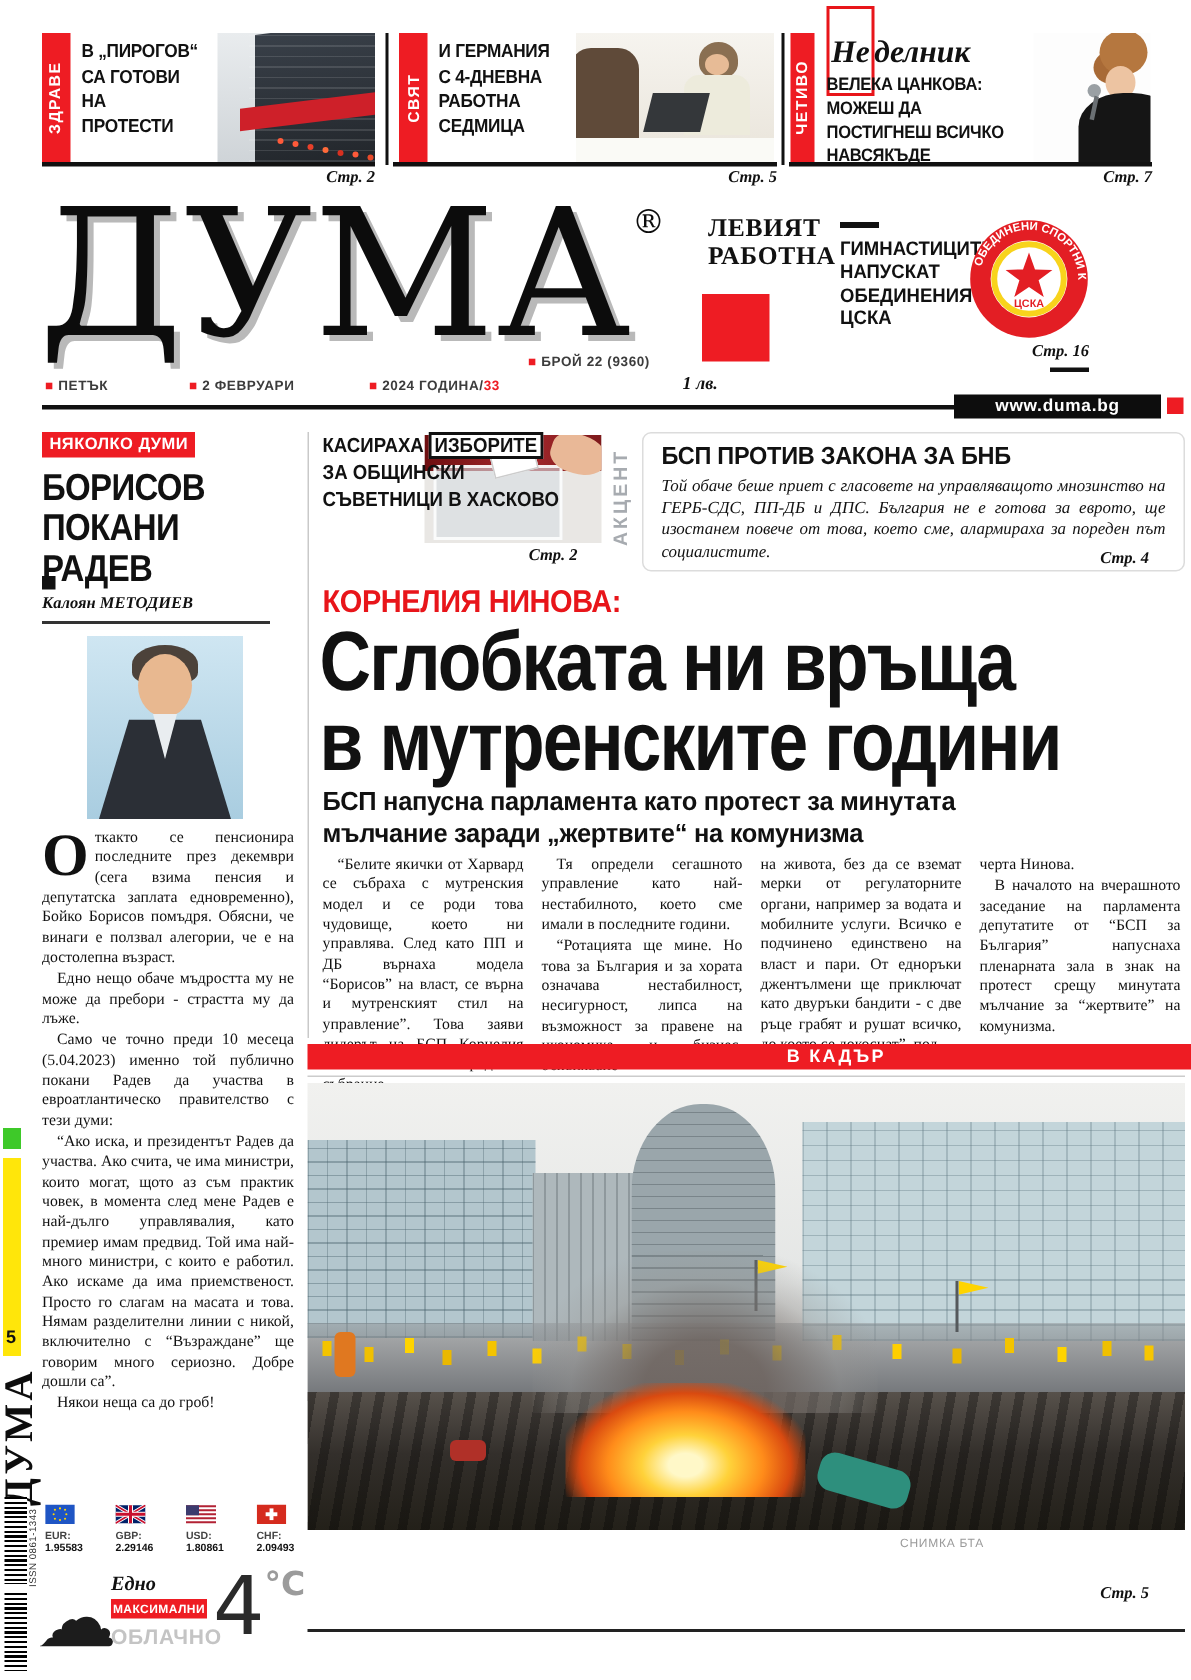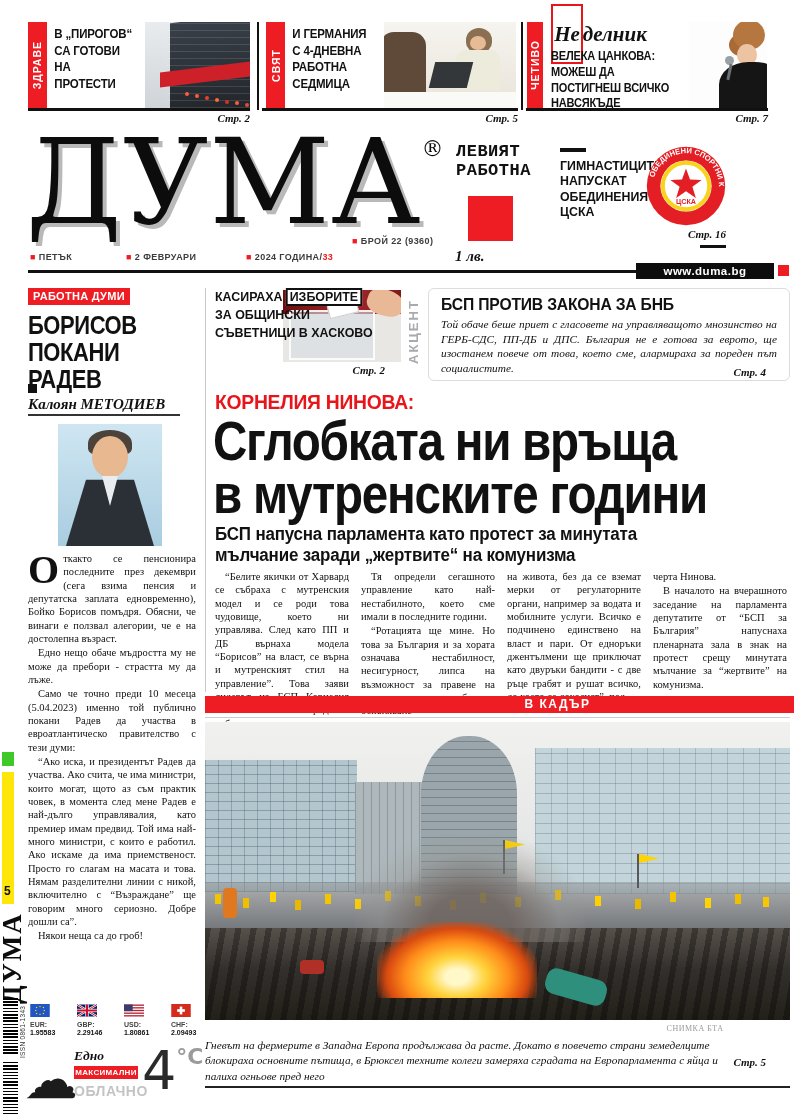--- a/index.html
+++ b/index.html
@@ -41,26 +41,26 @@
   .ph4 .hand{position:absolute;right:-4px;top:0;width:38px;height:26px;background:#e9b897;border-radius:40% 50% 50% 40%;transform:rotate(18deg);}
   
   .logo{font-family:"DejaVu Serif","Liberation Serif",serif;font-weight:normal;font-size:118px;line-height:.92;letter-spacing:1px;color:#0c0c0c;text-shadow:4px 4px 0 #b9b9b9;}
   .logo .reg{font-size:22px;vertical-align:top;line-height:1;text-shadow:none;position:relative;top:10px;}
   .tagline{font-family:"Liberation Serif",serif;font-weight:bold;font-size:17px;line-height:1.12;letter-spacing:.5px;}
   .redsq{background:#ee1c23;}
   .cska-title{font-weight:bold;font-size:13px;line-height:1.18;transform:scaleX(.95);transform-origin:left top;}
   .dash{background:#111;height:4px;}
   .dateline{font-size:9px;font-weight:bold;color:#3c3c3c;letter-spacing:.4px;}
   .dateline .rs{color:#ee1c23;font-size:9px;margin-right:3px;}
-  .price{font-family:"Liberation Serif",serif;font-weight:bold;font-style:italic;font-size:15px;}
+  .price{font-family:"Liberation Serif",serif;font-weight:bold;font-style:italic;font-size:12px;}
   .wwwbox{background:#0d0d0d;color:#fff;font-weight:bold;font-size:11.5px;text-align:center;line-height:16px;letter-spacing:.5px;}
   
   .kicker-box{background:#ee1c23;color:#fff;font-weight:bold;font-size:11px;line-height:17px;padding:0 5px;letter-spacing:.3px;}
   .lc-head{font-weight:bold;font-size:25px;line-height:1.08;letter-spacing:-.5px;transform:scaleX(.88);transform-origin:left top;}
-  .byline{font-family:"Liberation Serif",serif;font-style:italic;font-weight:bold;font-size:15px;text-align:right;}
+  .byline{font-family:"Liberation Serif",serif;font-style:italic;font-weight:bold;font-size:11px;text-align:right;}
   .body-serif{font-family:"Liberation Serif",serif;font-size:10.5px;line-height:1.27;text-align:justify;}
   .body-serif p{margin:0 0 1px 0;text-indent:10px;}
   .p-first{text-indent:0 !important;}
   .dropcap{float:left;font-family:"Liberation Serif",serif;font-weight:bold;font-size:40px;line-height:.82;margin:2px 4px 0 0;}
   .photo-portrait{background:linear-gradient(180deg,#cfe6f2,#a9cde0);position:relative;overflow:hidden;}
   .photo-portrait .hair{position:absolute;left:30px;top:6px;width:44px;height:26px;background:#4c423a;border-radius:50% 50% 30% 30%;}
   .photo-portrait .head{position:absolute;left:34px;top:12px;width:36px;height:42px;background:#e8b890;border-radius:50%;}
   .photo-portrait .suit{position:absolute;left:2px;top:50px;width:100px;height:72px;background:#2b2f36;clip-path:polygon(6% 100%,26% 8%,74% 8%,94% 100%);}
   .photo-portrait .shirt{position:absolute;left:44px;top:52px;width:16px;height:30px;background:#e9edf0;clip-path:polygon(0 0,100% 0,50% 100%);}
   
@@ -70,21 +70,21 @@
   .accent-box{border:1.5px solid #dcdcdc;border-radius:6px;padding:6px 12px 4px 12px;}
   .accent-title{font-weight:bold;font-size:16.5px;letter-spacing:-.2px;transform:scaleX(.95);transform-origin:left top;}
   .accent-text{font-family:"Liberation Serif",serif;font-style:italic;font-size:11.3px;line-height:1.3;text-align:justify;margin-top:3px;}
   
   .ms-kicker{color:#e8151a;font-weight:bold;font-size:21px;letter-spacing:-.3px;transform:scaleX(.92);transform-origin:left top;}
   .ms-head{font-weight:bold;font-size:56px;line-height:.95;letter-spacing:-1.5px;transform:scaleX(.85);transform-origin:left top;white-space:nowrap;}
   .ms-sub{font-weight:bold;font-size:17.5px;line-height:1.18;letter-spacing:-.2px;transform:scaleX(.97);transform-origin:left top;}
   .cols{display:flex;gap:12px;}
   .col{width:134px;}
   .kadar{background:#ee1c23;color:#fff;font-weight:bold;font-size:12px;text-align:center;line-height:17px;letter-spacing:1.5px;}
-  .credit{font-size:8px;color:#9a9a9a;letter-spacing:.5px;text-align:center;font-family:Liberation Serif, serif;}
+  .credit{font-size:8px;color:#9a9a9a;letter-spacing:.5px;text-align:left;}
   .caption{font-family:"Liberation Serif",serif;font-style:italic;font-size:11.3px;line-height:1.35;}
   
   .photo-main{overflow:hidden;background:linear-gradient(180deg,#f1f1ef 0%,#e4e6e5 45%,#cccccb 58%);}
   .bld{position:absolute;}
   .bld-left{left:0;top:38px;width:152px;height:132px;background-color:#b3c6cd;background-image:repeating-linear-gradient(0deg,rgba(70,95,105,.4) 0 1px,transparent 1px 9px),repeating-linear-gradient(90deg,rgba(70,95,105,.35) 0 1px,transparent 1px 13px);}
   .bld-dome{left:216px;top:14px;width:96px;height:158px;background-color:#9aa6ab;background-image:repeating-linear-gradient(0deg,rgba(60,70,75,.35) 0 1px,transparent 1px 8px);border-radius:46px 46px 0 0/58px 58px 0 0;}
   .bld-right{left:330px;top:26px;width:255px;height:146px;background-color:#c3d5da;background-image:repeating-linear-gradient(0deg,rgba(90,115,125,.35) 0 1px,transparent 1px 10px),repeating-linear-gradient(90deg,rgba(90,115,125,.3) 0 1px,transparent 1px 16px);}
   .bld-mid{left:150px;top:60px;width:70px;height:112px;background:#aeb8bc;background-image:repeating-linear-gradient(90deg,rgba(70,80,85,.3) 0 1px,transparent 1px 8px);}
   .crowd{left:0;top:160px;width:585px;height:52px;background:linear-gradient(180deg,#90949780,#6f7276);}
   .vests{left:10px;top:172px;width:6px;height:10px;background:#f4c400;box-shadow:28px 4px 0 #f0c000,55px -2px 0 #ffd400,80px 6px 0 #eab800,110px 0 0 #f4c400,140px 5px 0 #ffcf00,170px -3px 0 #f0c000,200px 2px 0 #f7c600,235px 6px 0 #eab800,265px -1px 0 #ffd400,300px 3px 0 #f4c400,340px -4px 0 #f0c000,380px 2px 0 #ffcf00,420px 5px 0 #eab800,455px -2px 0 #f4c400,490px 4px 0 #ffd400,520px 0 0 #f0c000,548px 3px 0 #f7c600;}
@@ -163,21 +163,21 @@
       <div class="face"></div>
       <div class="dress"></div>
       <div class="mic"></div>
       <div class="micstem"></div>
     </div>
   </div>
   <div class="abs hline" style="left:526px;top:108px;width:242px;"></div>
   <div class="abs pref" style="left:650px;top:112px;width:118px;">Стр. 7</div>
 
   <div class="abs logo" style="left:26px;top:128px;"><span>ДУМА</span><span class="reg">®</span></div>
-  <div class="abs tagline" style="left:456px;top:142px;font-family:Liberation Mono, monospace;">
+  <div class="abs tagline" style="left:472px;top:142px;">
     <div>ЛЕВИЯТ</div>
     <div>РАБОТНА</div>
   </div>
   <div class="abs redsq" style="left:468px;top:196px;width:45px;height:45px;"></div>
 
   <div class="abs dash" style="left:560px;top:148px;width:26px;"></div>
   <div class="abs cska-title" style="left:560px;top:158px;width:108px;">ГИМНАСТИЦИТЕ НАПУСКАТ ОБЕДИНЕНИЯ ЦСКА</div>
   <div class="abs" style="left:646px;top:146px;width:80px;height:80px;">
     <svg width="80" height="80" viewBox="0 0 100 100">
       <circle cx="50" cy="50" r="49" fill="#e31e24"></circle>
@@ -197,21 +197,21 @@
 
   <div class="abs dateline" style="left:30px;top:252px;"><span class="rs">■</span><span>ПЕТЪК</span></div>
   <div class="abs dateline" style="left:126px;top:252px;"><span class="rs">■</span><span>2 ФЕВРУАРИ</span></div>
   <div class="abs dateline" style="left:246px;top:252px;"><span class="rs">■</span><span>2024 ГОДИНА/</span><span style="color:#ee1c23;">33</span></div>
   <div class="abs dateline" style="left:352px;top:236px;"><span class="rs">■</span><span>БРОЙ 22 (9360)</span></div>
   <div class="abs price" style="left:455px;top:248px;">1 лв.</div>
   <div class="abs" style="left:28px;top:270px;width:738px;height:2.5px;background:#111;"></div>
   <div class="abs wwwbox" style="left:636px;top:263px;width:138px;height:16px;">www.duma.bg</div>
   <div class="abs redsq" style="left:778px;top:265px;width:11px;height:11px;"></div>
 
-  <div class="abs kicker-box" style="left:28px;top:288px;">РАБОТНА ДУМИ</div>
+  <div class="abs kicker-box" style="left:28px;top:288px;">НЯКОЛКО ДУМИ</div>
   <div class="abs lc-head" style="left:28px;top:312px;width:192px;">БОРИСОВ ПОКАНИ РАДЕВ</div>
   <div class="abs" style="left:28px;top:384px;width:9px;height:9px;background:#111;"></div>
   <div class="abs byline" style="left:28px;top:396px;">Калоян МЕТОДИЕВ</div>
   <div class="abs" style="left:28px;top:414px;width:152px;height:1.5px;background:#333;"></div>
   <div class="abs photo-portrait" style="left:58px;top:424px;width:104px;height:122px;">
     <div class="hair"></div>
     <div class="head"></div>
     <div class="suit"></div>
     <div class="shirt"></div>
   </div>
@@ -284,21 +284,20 @@
         <div class="flagcloth"></div>
       </div>
     <div class="bld ground"></div>
     <div class="bld smoke"></div>
     <div class="bld fire"></div>
     <div class="bld fig-orange"></div>
     <div class="bld fig-red"></div>
     <div class="bld fig-teal"></div>
   </div>
   <div class="abs credit" style="left:600px;top:1024px;width:190px;">СНИМКА БТА</div>
-  <div class="abs caption" style="left:205px;top:1038px;width:545px;">Гневът на фермерите в Западна Европа продължава да расте. Докато в повечето страни земеделците блокираха основните пътища, в Брюксел техните колеги замеряха сградата на Европарламента с яйца и палиха огньове пред него</div>
   <div class="abs pref" style="left:700px;top:1056px;width:66px;">Стр. 5</div>
   <div class="abs" style="left:205px;top:1086px;width:585px;height:2px;background:#222;"></div>
 
   <div class="abs" style="left:30px;top:1003px;">
     <svg width="20" height="13" viewBox="0 0 30 20">
         <rect width="30" height="20" fill="#1f55c4"></rect>
         <g fill="#ffd400">
           <circle cx="15" cy="4" r="1.1"></circle>
           <circle cx="15" cy="16" r="1.1"></circle>
           <circle cx="9.8" cy="5.4" r="1.1"></circle>

